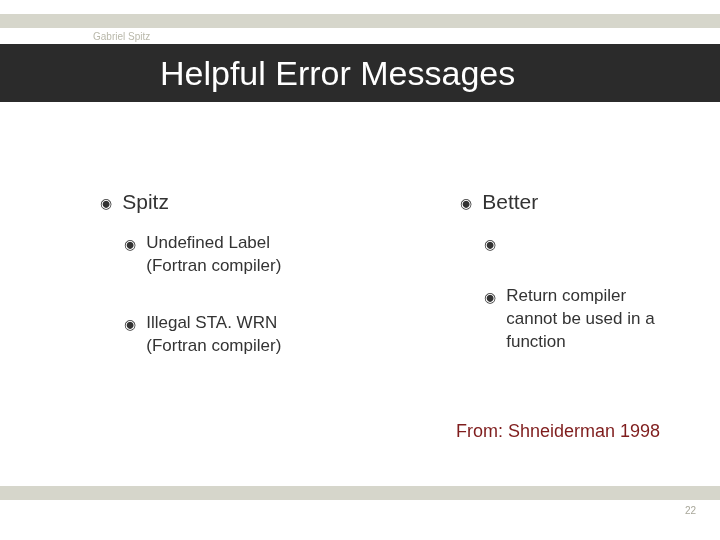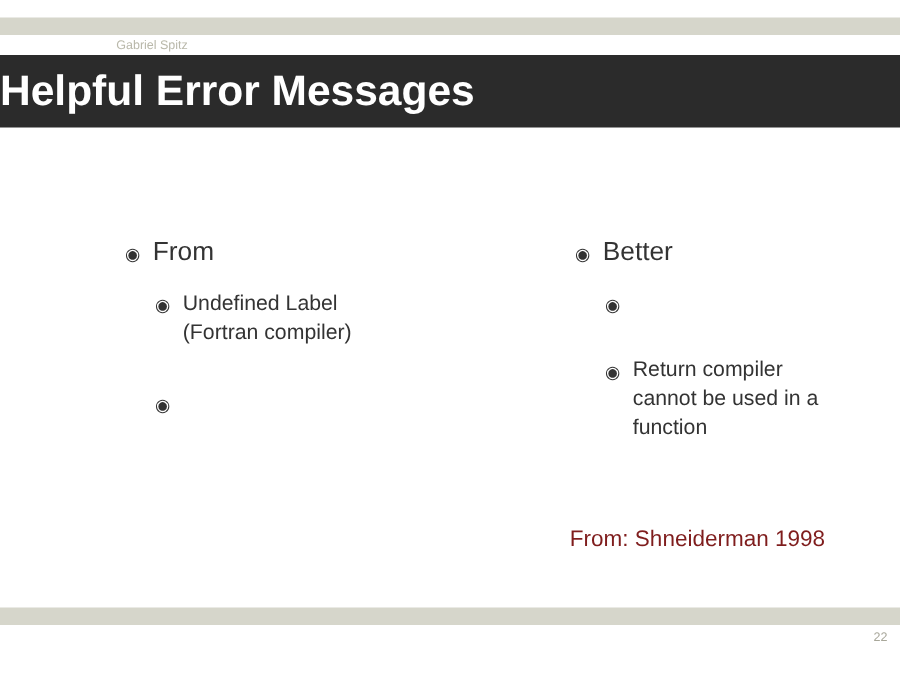--- a/index.html
+++ b/index.html
@@ -1,54 +1,55 @@
 <!DOCTYPE html>
 <html><head>
 <meta charset="utf-8">
 <style>
   * { margin: 0; padding: 0; box-sizing: border-box; }
   html, body { width: 720px; height: 540px; background: #fff; font-family: Arial, Helvetica, sans-serif; overflow: hidden; }
   .slide { position: relative; width: 720px; height: 528px; background: #fff; }
   .topband { position: absolute; top: 14px; left: 0; right: 0; height: 14px; background: #d6d6cb; }
   .author { position: absolute; top: 31px; left: 93px; font-size: 10px; color: #b9b8aa; }
   .titlebar { position: absolute; top: 44px; left: 0; right: 0; height: 58px; background: #2b2b2b; display: flex; align-items: center; }
-  .titlebar h1 { color: #fff; font-size: 34px; font-weight: 700; }
+  .titlebar h1 { color: #fff; font-size: 34px; font-weight: 400; padding-left: 160px; }
   .cols { position: absolute; top: 190px; left: 0; right: 0; display: flex; }
   .col { width: 50%; padding-left: 100px; padding-right: 40px; }
   .h { font-size: 21px; color: #333; margin-bottom: 18px; display: flex; align-items: flex-start; }
   .item { font-size: 17px; color: #333; margin: 0 0 34px 24px; display: flex; align-items: flex-start; line-height: 1.35; }
   .bullet { margin-right: 10px; font-size: 14px; position: relative; top: 3px; }
   .h .bullet { top: 5px; }
   .citation { position: absolute; bottom: 86px; right: 60px; font-size: 18px; color: #7f1d1d; }
   .botband { position: absolute; bottom: 28px; left: 0; right: 0; height: 14px; background: #d6d6cb; }
-  .pagenum { position: absolute; bottom: 12px; right: 10px; font-size: 10px; color: #a8a79a; }
+  .pagenum { position: absolute; bottom: 12px; right: 24px; font-size: 10px; color: #a8a79a; }
 </style>
 </head>
 <body>
 
 <div class="slide">
   <div class="topband"></div>
   <div class="author">Gabriel Spitz</div>
 
   <div class="titlebar">
     <h1>Helpful Error Messages</h1>
   </div>
 
   <div class="cols">
     <div class="col">
       <div class="h">
         <span class="bullet">◉</span>
-        <span>From</span>
+        <span>Spitz</span>
       </div>
       <div class="item">
         <span class="bullet">◉</span>
         <span>Undefined Label (Fortran compiler)</span>
       </div>
       <div class="item">
         <span class="bullet">◉</span>
+        <span>Illegal STA. WRN (Fortran compiler)</span>
       </div>
     </div>
 
     <div class="col">
       <div class="h">
         <span class="bullet">◉</span>
         <span>Better</span>
       </div>
       <div class="item">
         <span class="bullet">◉</span>

